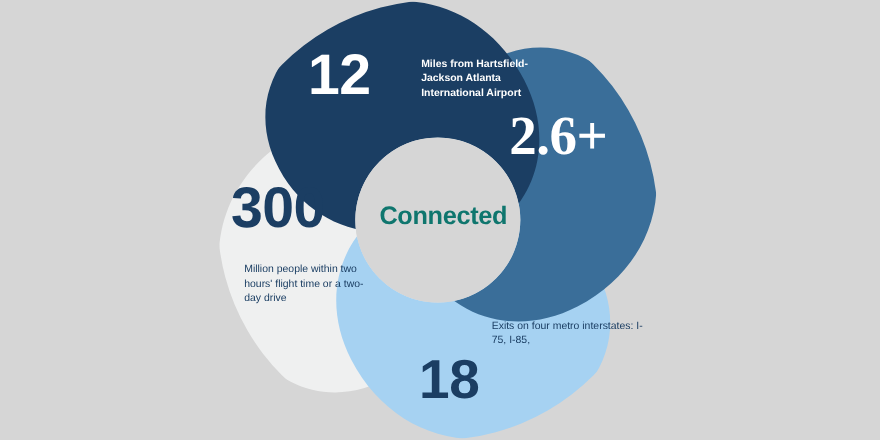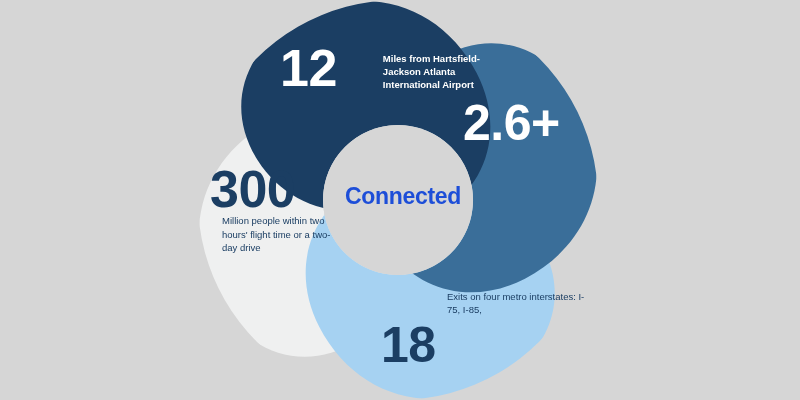--- a/index.html
+++ b/index.html
@@ -61,20 +61,21 @@
     width: 110px;
     margin-top: 10px;
   }
 
   
   #seg-workers-labels {
     left: 463px;
     top: 100px;
     width: 200px;
     display: block;
+    font-family: Liberation Serif, serif;
   }
   #seg-workers-labels .stat-number {
     font-size: 50px;
     color: #ffffff;
   }
   #seg-workers-labels .stat-desc {
     color: #ffffff;
     width: 135px;
     margin-top: 8px;
     margin-left: 22px;
@@ -106,21 +107,21 @@
     width: 200px;
     display: block;
   }
   #seg-people-labels .stat-number {
     font-size: 52px;
     color: #1b3e63;
   }
   #seg-people-labels .stat-desc {
     color: #1b3e63;
     width: 120px;
-    margin-top: 0;
+    margin-top: 24px;
     margin-left: 12px;
   }
 
   
   #center-label {
     position: absolute;
     left: 328px;
     top: 183px;
     width: 150px;
     text-align: center;
@@ -186,15 +187,15 @@
   <div class="label-block" id="seg-exits-labels">
     <div class="stat-desc" style="color: rgb(27, 62, 99);">Exits on four metro interstates: I-75, I-85,</div>
     <div class="stat-number" style="color: rgb(27, 62, 99);">18</div>
   </div>
 
   <div class="label-block" id="seg-people-labels">
     <div class="stat-number" style="color: rgb(27, 62, 99);">300</div>
     <div class="stat-desc" style="color: rgb(27, 62, 99);">Million people within two hours' flight time or a two-day drive</div>
   </div>
 
-  <div id="center-label" style="color: #1d4ed8;">Connected</div>
+  <div id="center-label" style="color: #0f766e;">Connected</div>
 
 </div>
 
 </body></html>

